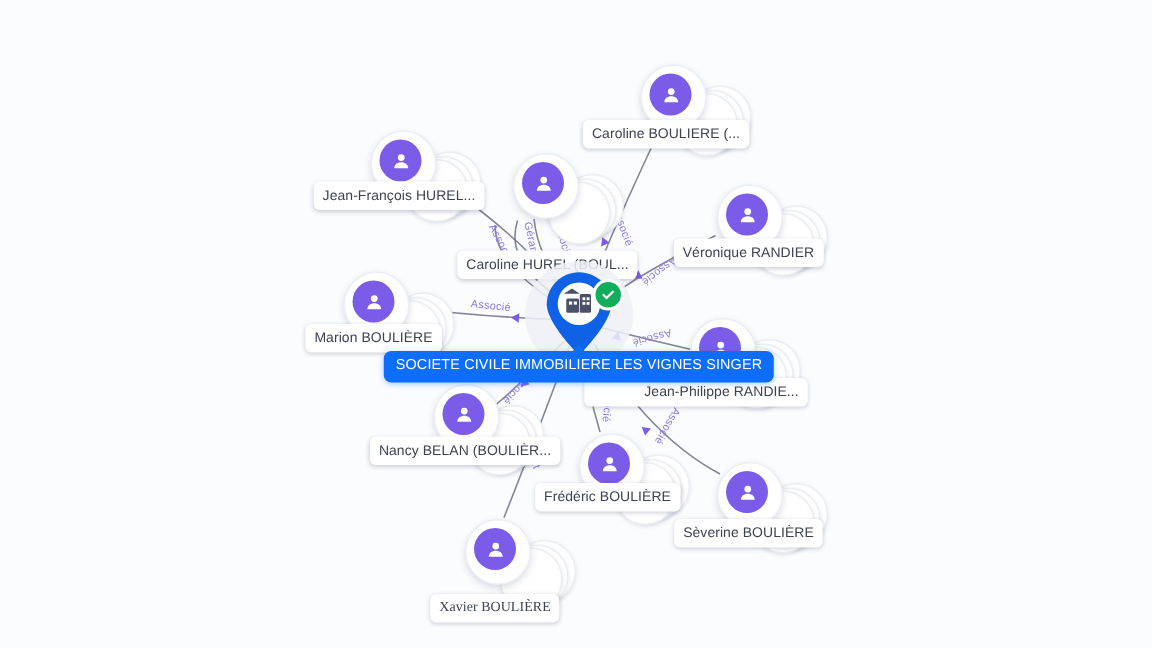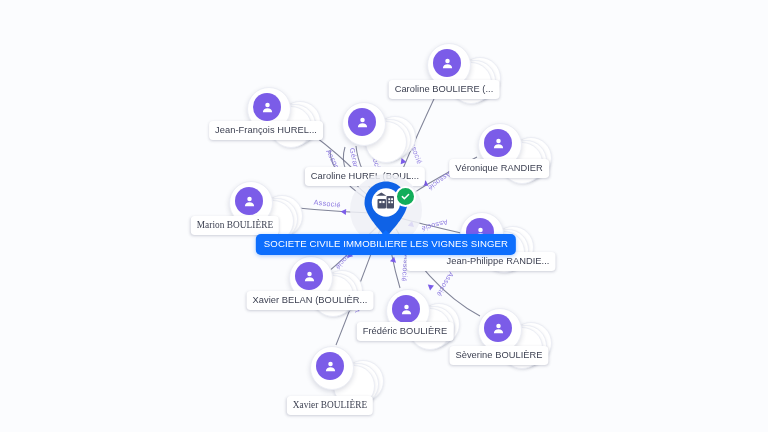--- a/index.html
+++ b/index.html
@@ -178,47 +178,47 @@
         <div class="disc s2"></div>
         <div class="disc s1"></div>
         <div class="disc s0"></div>
         <div class="avatar">
           <svg width="15" height="15" viewBox="0 0 24 24" aria-hidden="true">
             <circle cx="12" cy="8.1" r="3.6" fill="#ffffff"></circle>
             <path d="M4.6 19.4c0-4.1 3.3-6.4 7.4-6.4s7.4 2.3 7.4 6.4z" fill="#ffffff"></path>
           </svg>
         </div>
       </div>
-      <div class="plabel" style="left: 235px; top: 216px; font-family: Liberation Serif, serif;">Marion BOULIÈRE</div>
+      <div class="plabel" style="left: 249px; top: 216px;">Marion BOULIÈRE</div>
       <div class="person" style="left: 480px; top: 232px;">
         <div class="disc s3"></div>
         <div class="disc s2"></div>
         <div class="disc s1"></div>
         <div class="disc s0"></div>
         <div class="avatar">
           <svg width="15" height="15" viewBox="0 0 24 24" aria-hidden="true">
             <circle cx="12" cy="8.1" r="3.6" fill="#ffffff"></circle>
             <path d="M4.6 19.4c0-4.1 3.3-6.4 7.4-6.4s7.4 2.3 7.4 6.4z" fill="#ffffff"></path>
           </svg>
         </div>
       </div>
-      <div class="plabel" style="left: 481px; top: 252px; padding-left: 40px;">Jean-Philippe RANDIE...</div>
+      <div class="plabel" style="left: 464px; top: 252px; padding-left: 40px;">Jean-Philippe RANDIE...</div>
       <div class="person" style="left: 309px; top: 276px;">
         <div class="disc s3"></div>
         <div class="disc s2"></div>
         <div class="disc s1"></div>
         <div class="disc s0"></div>
         <div class="avatar">
           <svg width="15" height="15" viewBox="0 0 24 24" aria-hidden="true">
             <circle cx="12" cy="8.1" r="3.6" fill="#ffffff"></circle>
             <path d="M4.6 19.4c0-4.1 3.3-6.4 7.4-6.4s7.4 2.3 7.4 6.4z" fill="#ffffff"></path>
           </svg>
         </div>
       </div>
-      <div class="plabel" style="left: 310px; top: 291px;">Xavier BELAN (BOULIÈR...</div>
+      <div class="plabel" style="left: 310px; top: 291px;">Nancy BELAN (BOULIÈR...</div>
       <div class="person" style="left: 406px; top: 309px;">
         <div class="disc s3"></div>
         <div class="disc s2"></div>
         <div class="disc s1"></div>
         <div class="disc s0"></div>
         <div class="avatar">
           <svg width="15" height="15" viewBox="0 0 24 24" aria-hidden="true">
             <circle cx="12" cy="8.1" r="3.6" fill="#ffffff"></circle>
             <path d="M4.6 19.4c0-4.1 3.3-6.4 7.4-6.4s7.4 2.3 7.4 6.4z" fill="#ffffff"></path>
           </svg>

